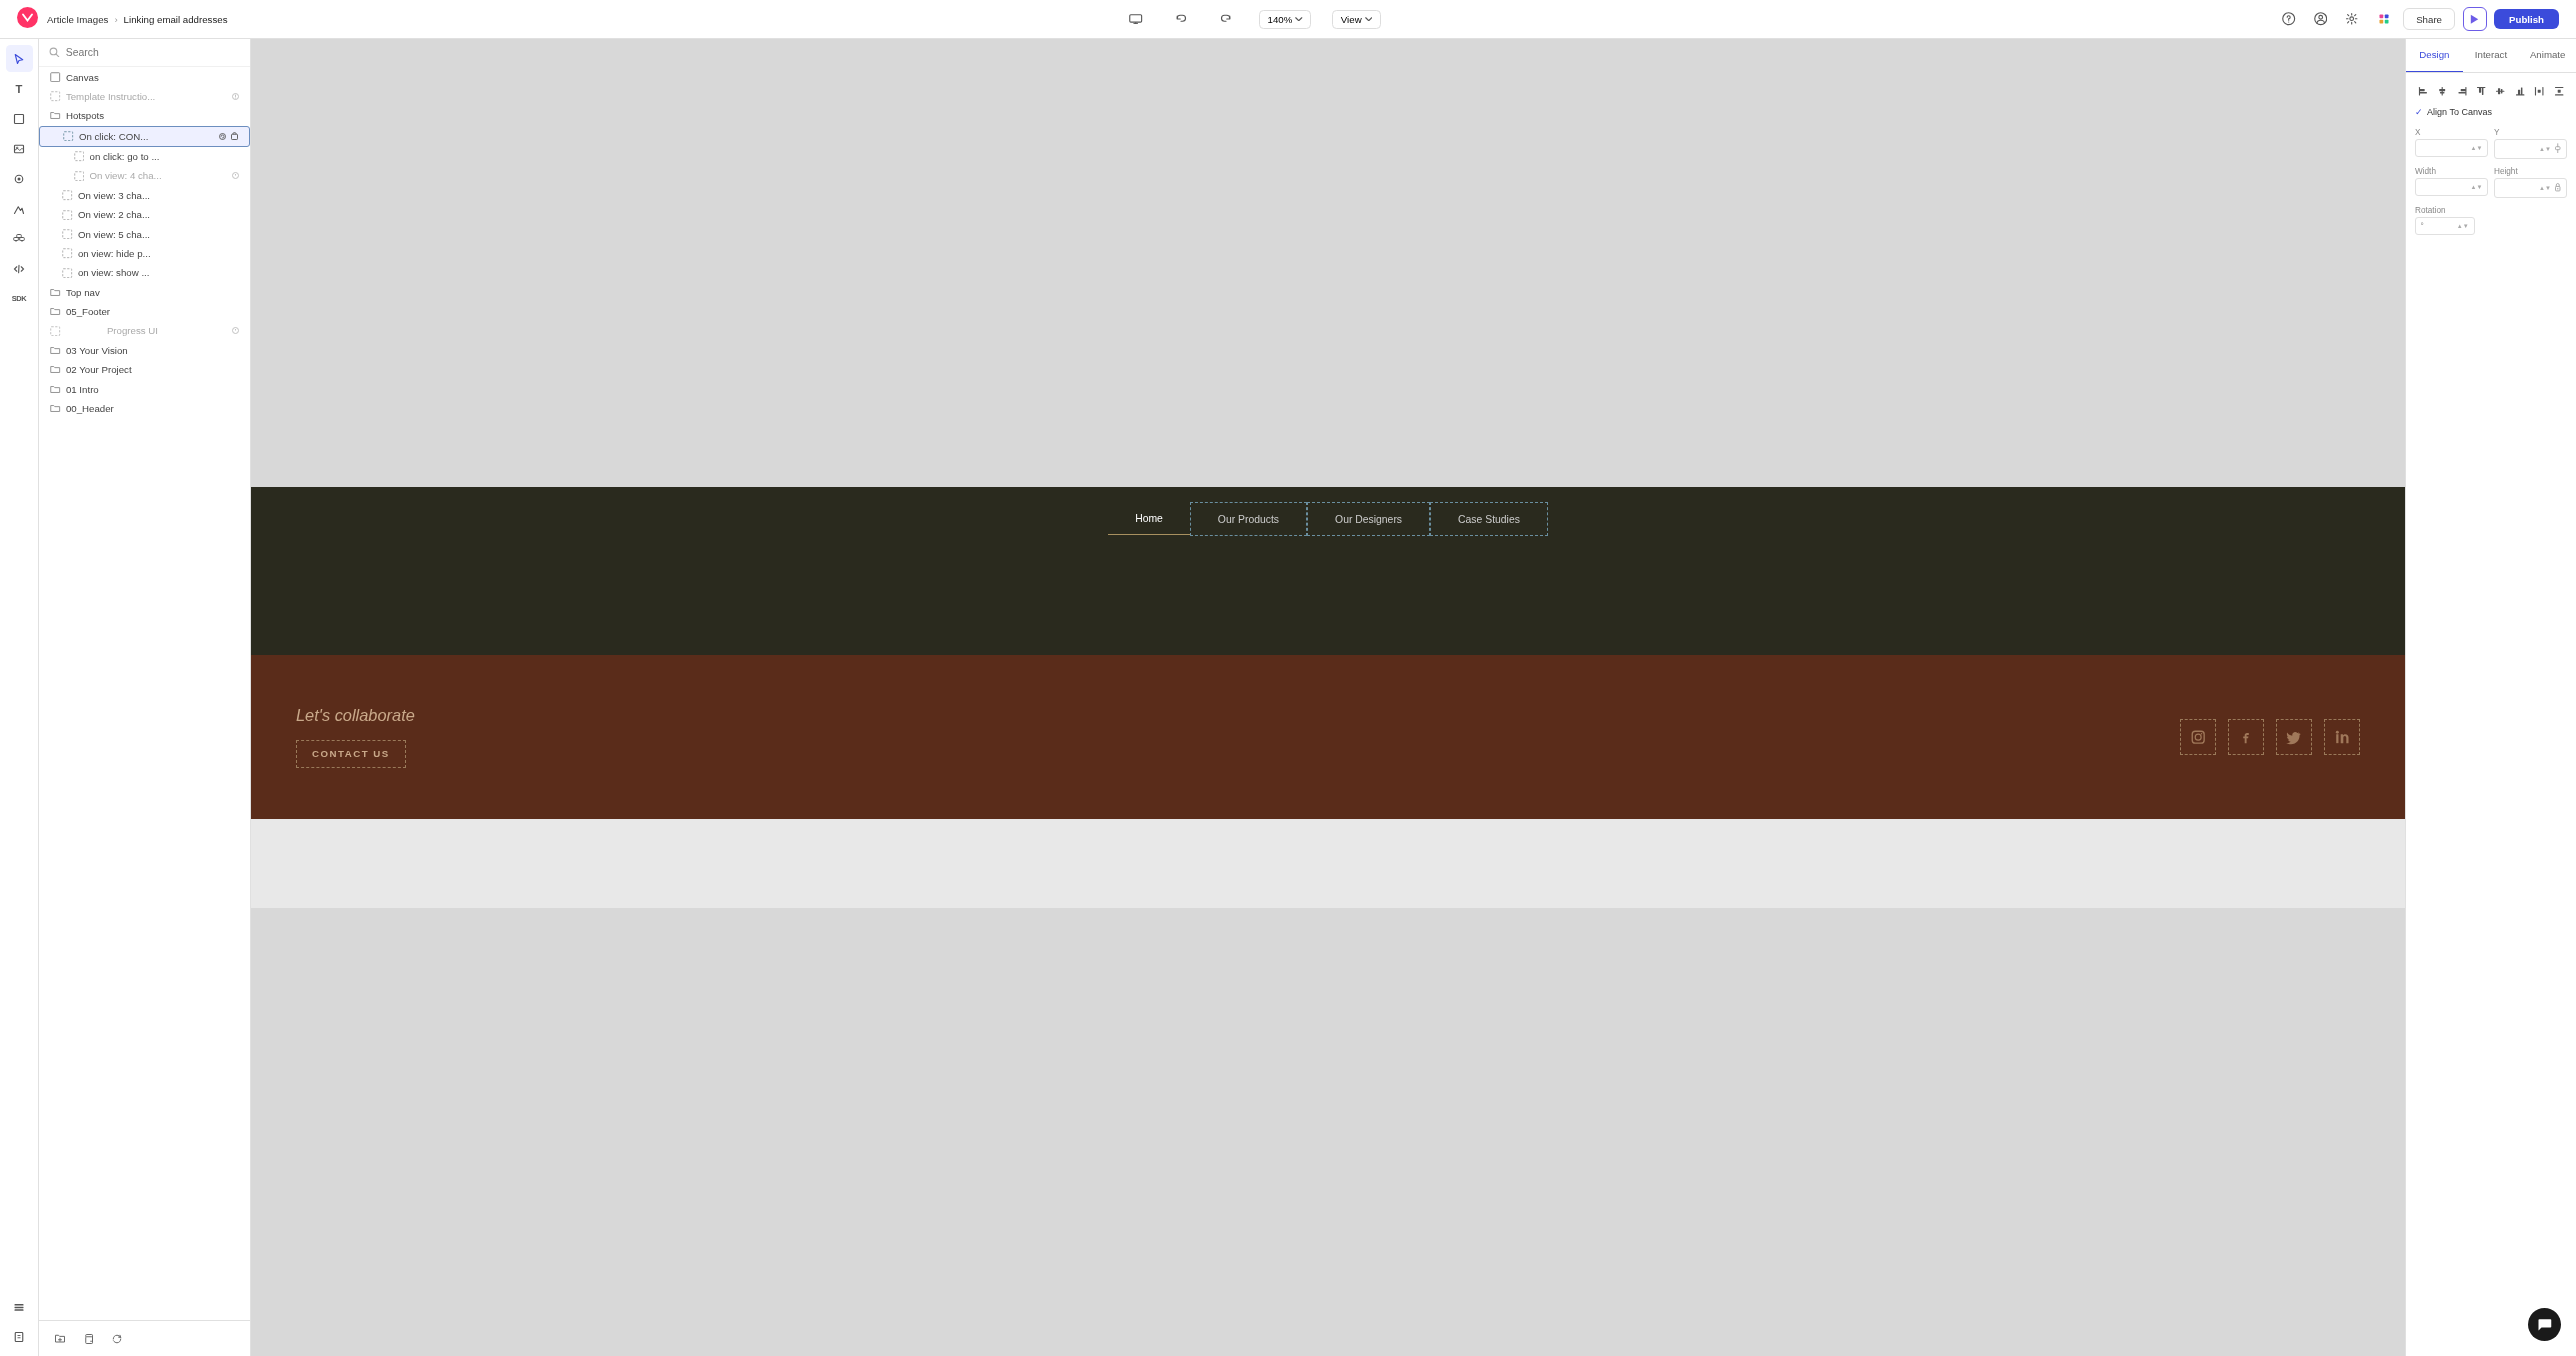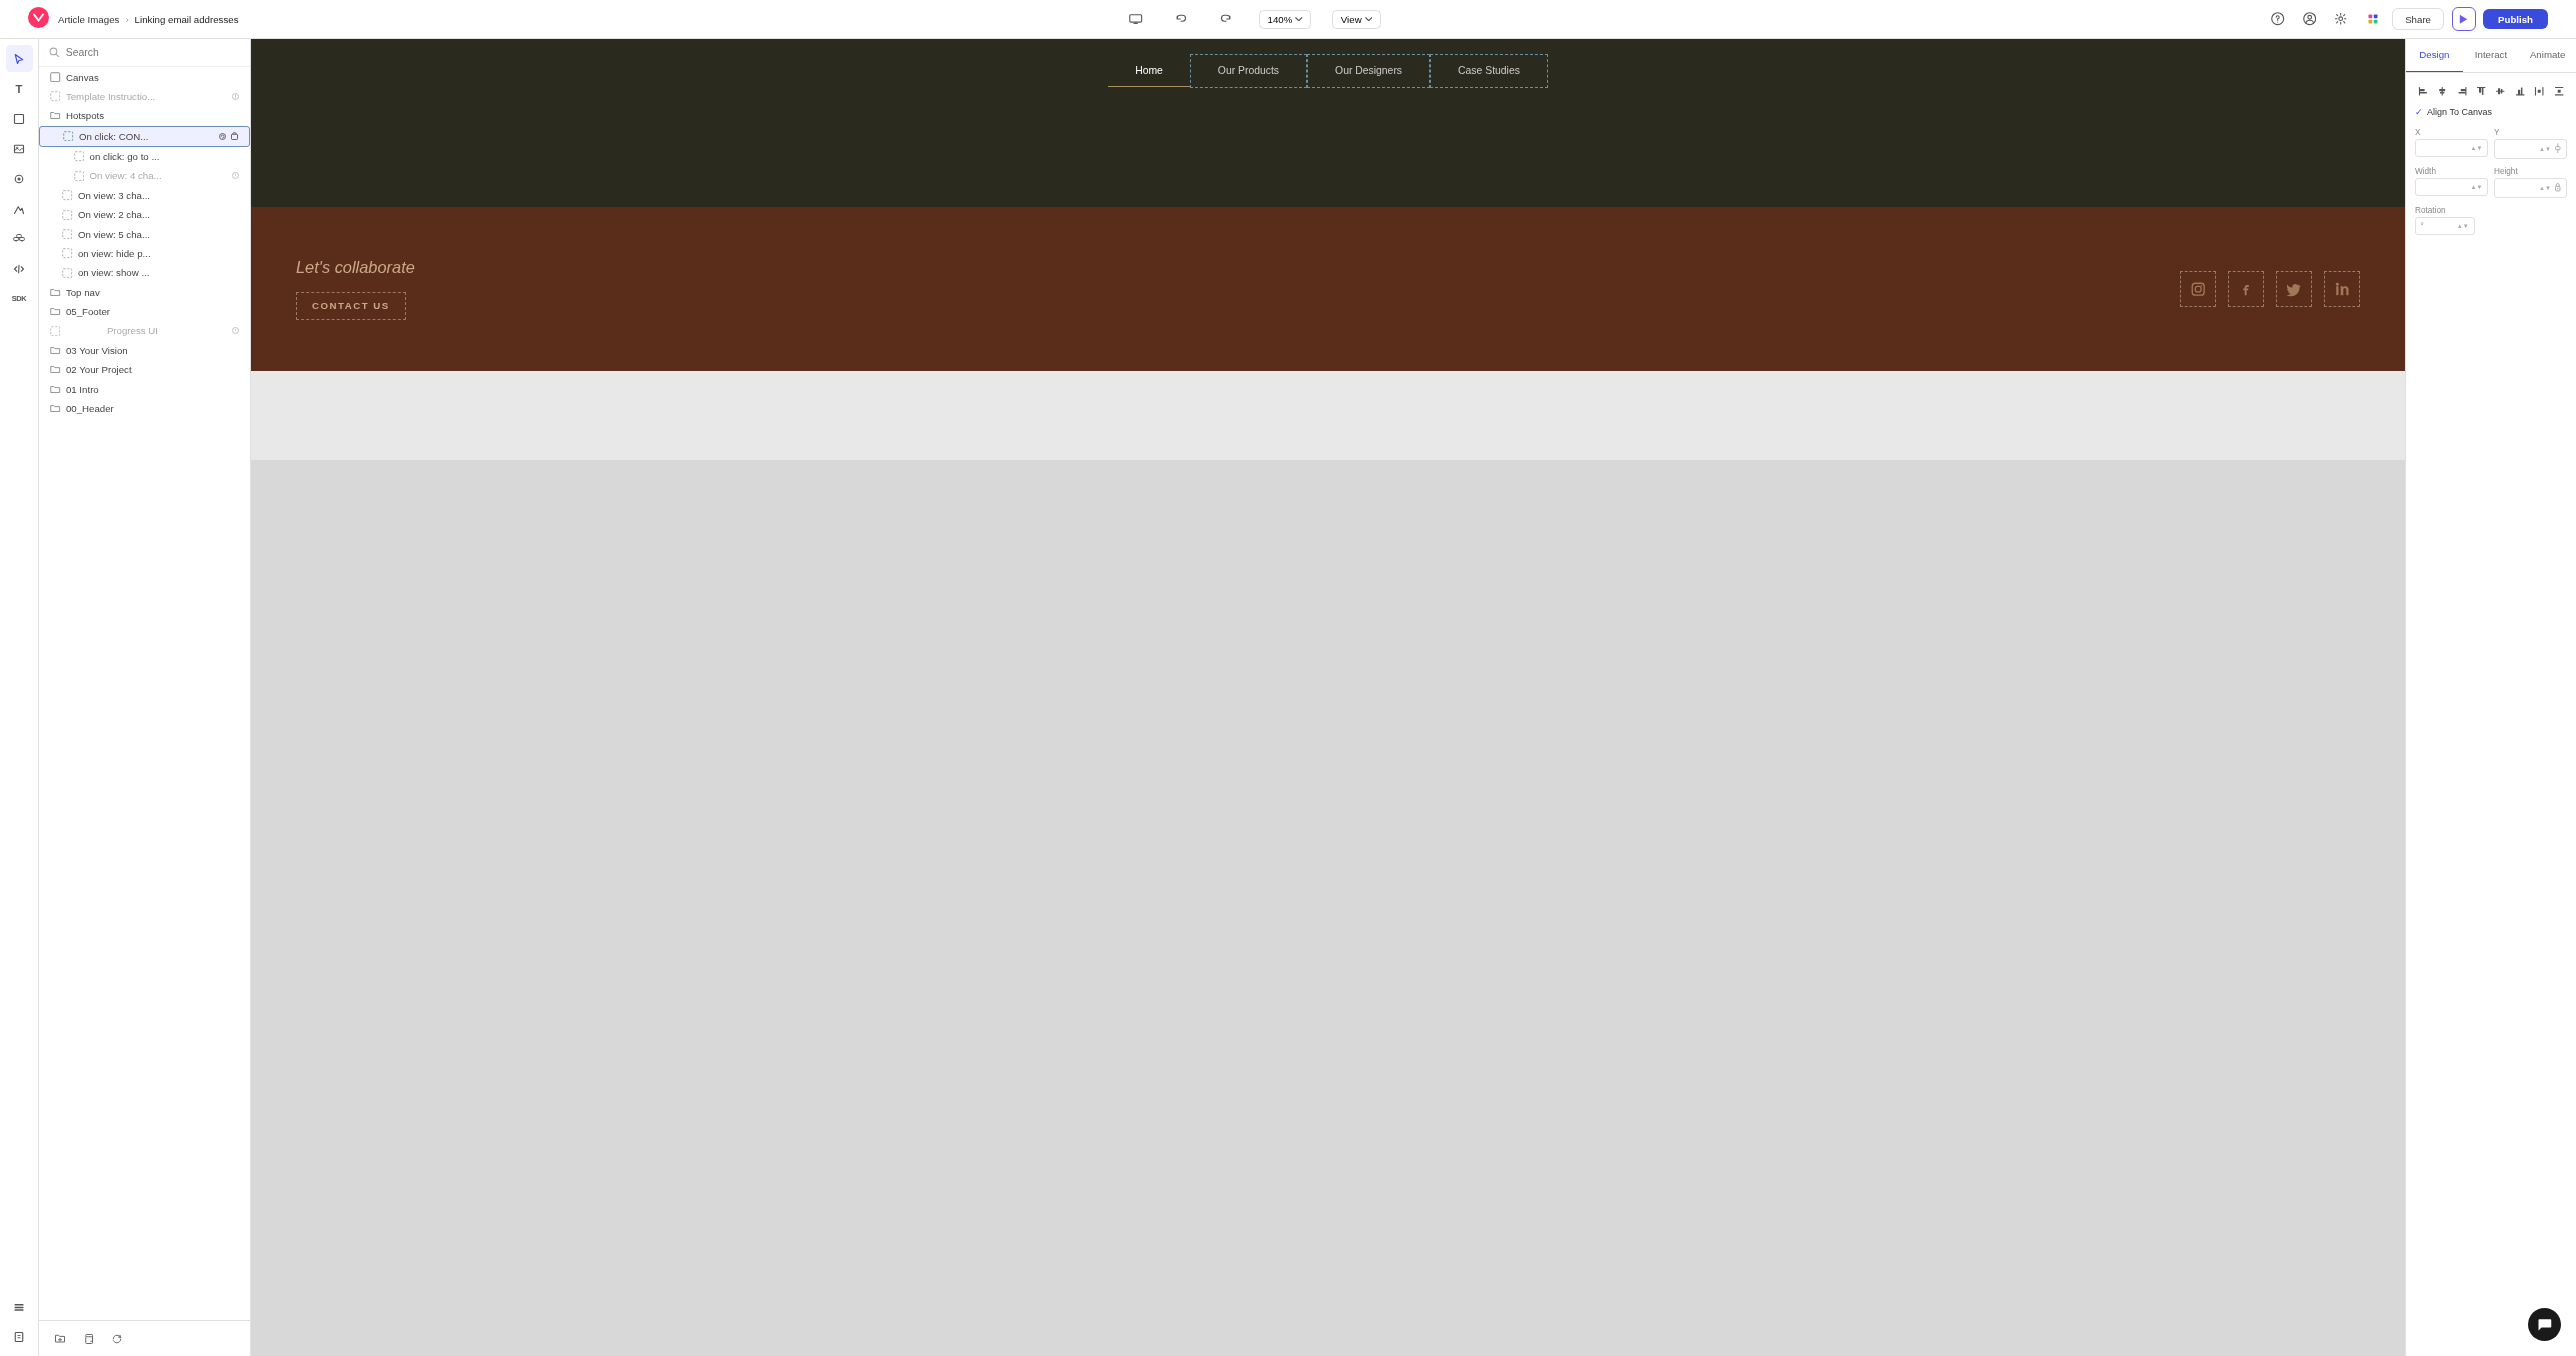--- a/index.html
+++ b/index.html
@@ -1,19 +1,19 @@
 <!DOCTYPE html>
 <html style="font-size:12px"><head>
   <meta charset="utf-8">
   <style>
     * { box-sizing: border-box; margin: 0; padding: 0; }
     body { font-family: -apple-system, BlinkMacSystemFont, 'Segoe UI', sans-serif; background: #e8e8e8; display: flex; flex-direction: column; height: 100vh; overflow: hidden; }
 
     
-    .topbar { display: flex; align-items: center; background: #fff; height: 39px; padding: 0 28px; border-bottom: 0.7px solid #e0e0e0; gap: 9px; z-index: 100; flex-shrink: 0; justify-content: space-between; }
+    .topbar { display: flex; align-items: center; background: #fff; height: 39px; padding: 0 17px; border-bottom: 0.7px solid #e0e0e0; gap: 9px; z-index: 100; flex-shrink: 0; justify-content: space-between; }
     .topbar-breadcrumb { display: flex; align-items: center; gap: 6px; font-size: 9.7px; color: #333; }
     .topbar-breadcrumb .separator { color: #999; }
     .topbar-breadcrumb .current { color: #222; font-weight: 500; }
     .topbar-icon-btn { width: 24px; height: 24px; display: flex; align-items: center; justify-content: center; cursor: pointer; color: #555; font-size: 12px; border-radius: 3px; }
     .zoom-control { display: flex; align-items: center; gap: 3px; padding: 3px 7.5px; border: 0.7px solid #ddd; border-radius: 4.5px; font-size: 9.7px; cursor: pointer; background: #fff; }
     .view-control { display: flex; align-items: center; gap: 3px; padding: 3px 7.5px; border: 0.7px solid #ddd; border-radius: 4.5px; font-size: 9.7px; cursor: pointer; background: #fff; }
     .topbar-right { display: flex; align-items: center; gap: 7.5px; }
     .share-btn { padding: 4.5px 12px; border: 0.7px solid #ddd; border-radius: 6px; font-size: 9.7px; font-weight: 500; cursor: pointer; background: #fff; color: #333; }
     .preview-btn { width: 24px; height: 24px; display: flex; align-items: center; justify-content: center; border: 0.7px solid #6c5ce7; border-radius: 6px; color: #6c5ce7; cursor: pointer; }
     .publish-btn { padding: 4.5px 15px; background: #3b4bdb; border: none; border-radius: 6px; color: #fff; font-size: 9.7px; font-weight: 600; cursor: pointer; }
@@ -37,21 +37,21 @@
     .layer-item { display: flex; align-items: center; gap: 4.5px; padding: 3.7px 10.4px; font-size: 9.7px; color: #444; cursor: pointer; user-select: none; }
     .layer-item.selected { background: #eef0ff; border: 0.7px solid #6c8ebf; border-radius: 3px; }
     .layer-item .layer-icon { width: 12px; height: 12px; display: flex; align-items: center; justify-content: center; flex-shrink: 0; }
     .layer-item .layer-name { flex: 1; overflow: hidden; text-overflow: ellipsis; white-space: nowrap; }
     .layer-item .layer-actions { display: flex; gap: 3px; color: #aaa; }
     .layer-indent-1 { padding-left: 22.4px; }
     .layer-indent-2 { padding-left: 34px; }
     .folder-icon { color: #888; font-size: 9.7px; }
 
     
-    .canvas-area { flex: 1; background: #d8d8d8; overflow: auto; display: flex; align-items: flex-start; justify-content: center; padding: 0; }
+    .canvas-area { flex: 1; background: #d8d8d8; overflow: auto; display: flex; align-items: center; justify-content: center; padding: 0; }
 
     
     .design-canvas { width: 100%; }
 
     
     .section-dark { background: #2a2a1e; padding: 0; }
     .nav-bar { display: flex; align-items: center; justify-content: center; gap: 0; padding: 15px 0 0; }
     .nav-item { padding: 10.4px 27px; color: #ccc; font-size: 10.4px; cursor: pointer; }
     .nav-item.active { color: #fff; border-bottom: 1.5px solid #a89060; }
     .nav-item.dashed { border: 1.5px dashed #6a8fa0; }

